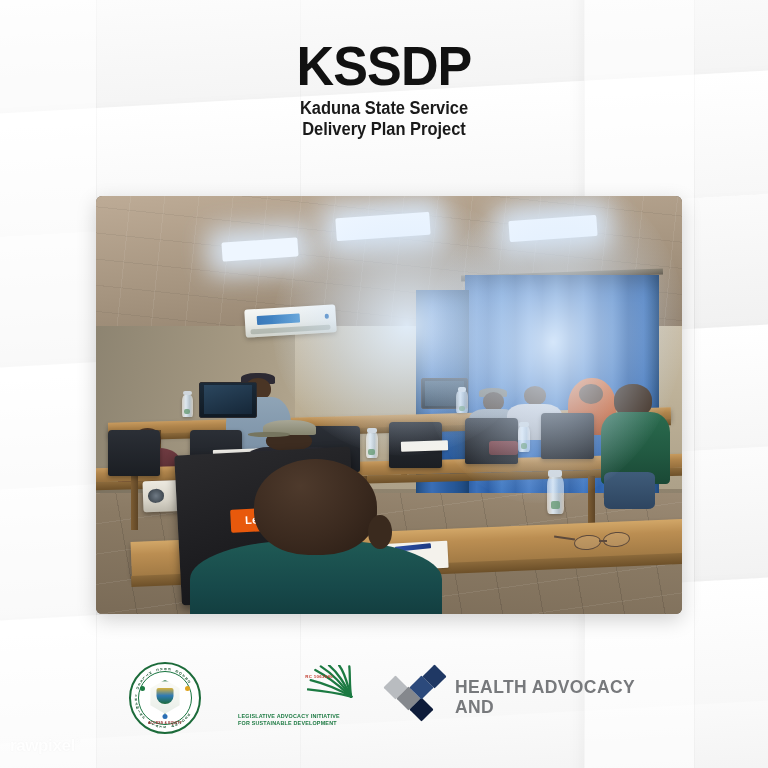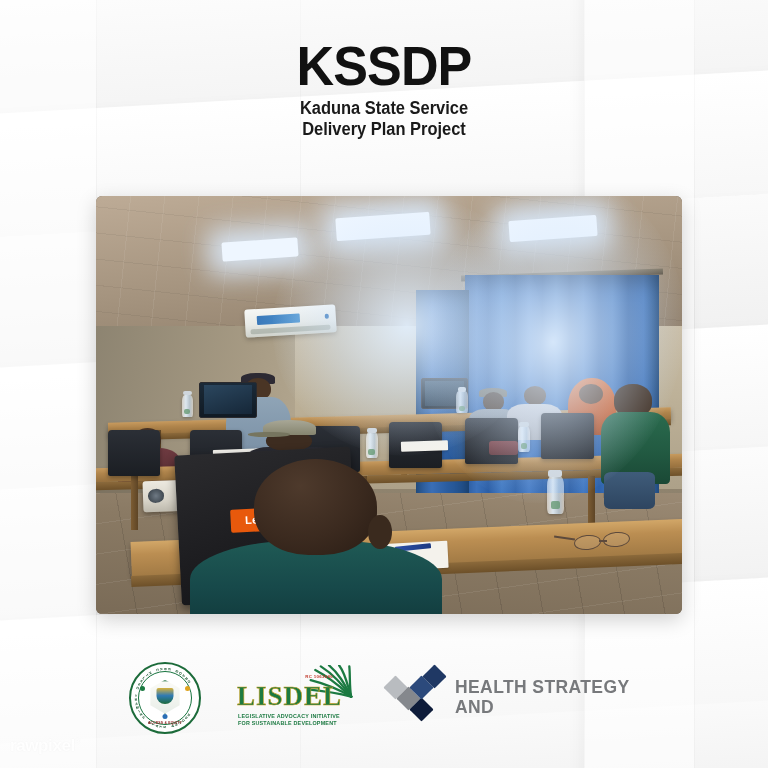--- a/index.html
+++ b/index.html
@@ -670,37 +670,36 @@
         <path d="M96 68 C 78 52, 56 30, 18 10"></path>
         <path d="M96 68 C 80 48, 62 22, 30 2"></path>
         <path d="M96 68 C 84 46, 72 20, 48 0"></path>
         <path d="M96 68 C 88 44, 84 18, 70 0"></path>
         <path d="M96 68 C 92 46, 94 22, 92 2"></path>
         <path d="M96 68 C 76 56, 48 42, 8 32"></path>
         <path d="M96 68 C 74 62, 42 56, 2 52"></path>
       </g>
     </svg>
     <div class="lisdel-rc">RC 1063686</div>
-    <div class="lisdel-word">LISDEL</div>
     <div class="lisdel-tag">
       <span class="ln">LEGISLATIVE ADVOCACY INITIATIVE</span>
       <span class="ln">FOR SUSTAINABLE DEVELOPMENT</span>
     </div>
   </div>
 
 
   <div class="logo" id="logo-hsdf">
     <div class="hsdf-mark">
       <div class="dia" style="left:0px;  top:4px;  background:#b9bcc0;"></div>
       <div class="dia" style="left:13px; top:15px; background:#85888d;"></div>
       <div class="dia" style="left:26px; top:26px; background:#0e1c3a;"></div>
       <div class="dia" style="left:26px; top:4px;  background:#2c4a7c;"></div>
       <div class="dia" style="left:39px; top:-7px; background:#1f3864;"></div>
     </div>
     <div class="hsdf-text">
-      <div class="hsdf-l1">HEALTH STRATEGY AND</div>
+      <div class="hsdf-l1">HEALTH ADVOCACY AND</div>
     </div>
   </div>
 </div>
 
 <div id="watermark">
   <span>rawpixel</span><sup>®</sup>
 </div>
 
 </body></html>

